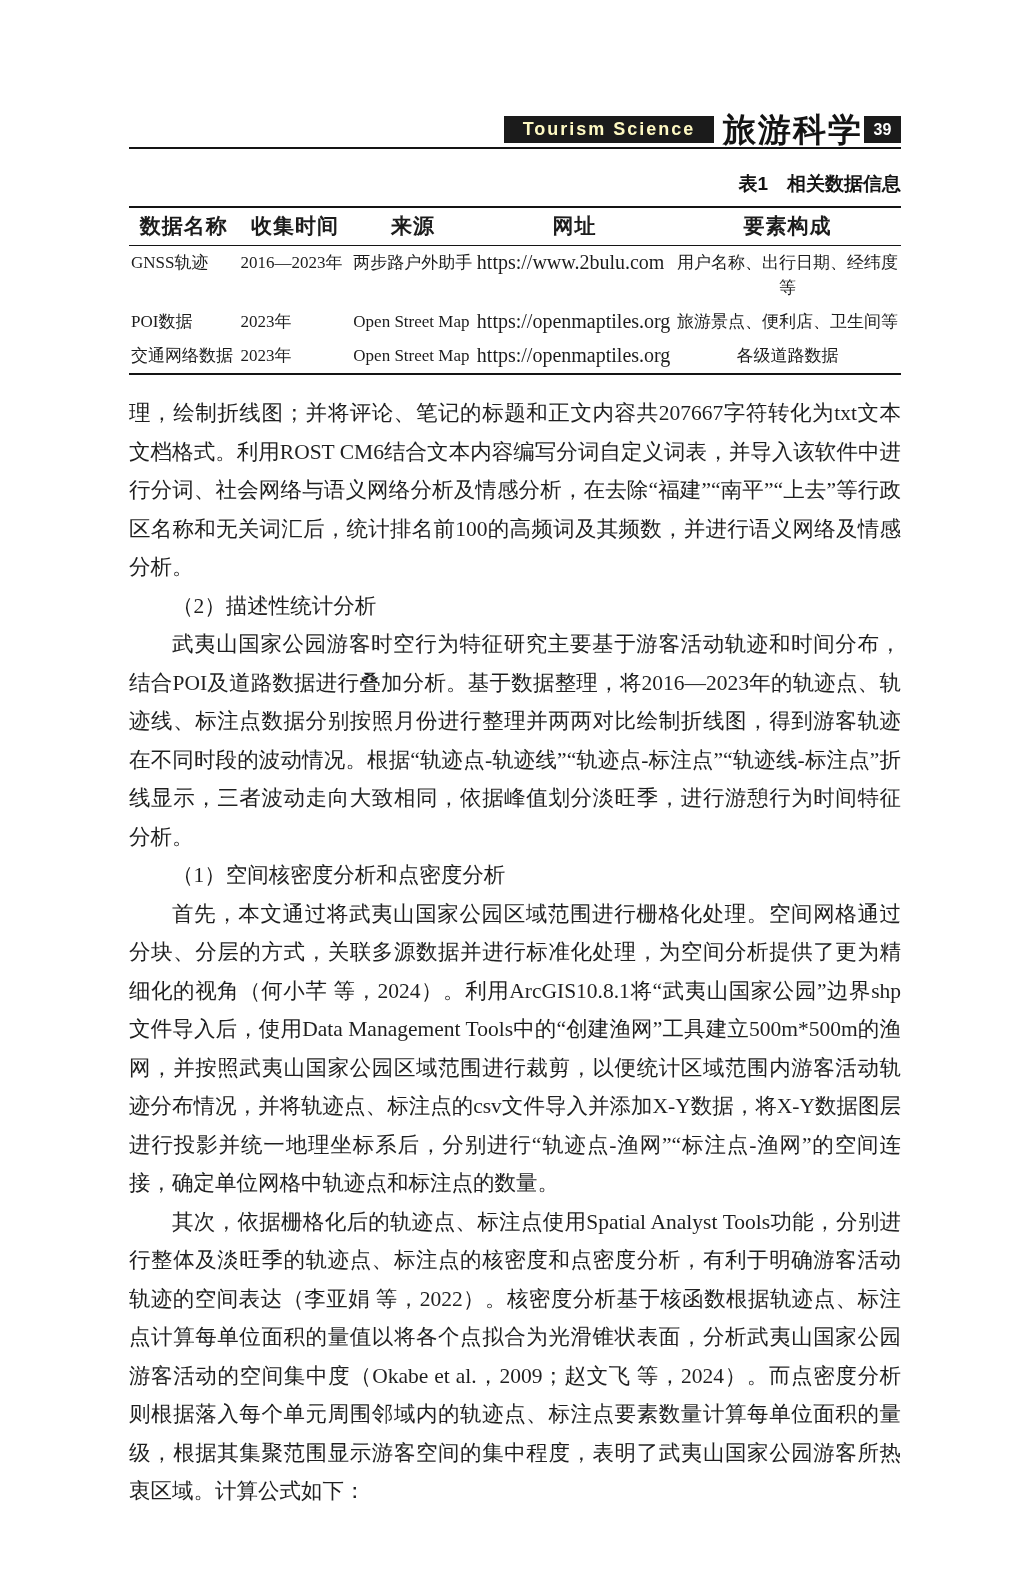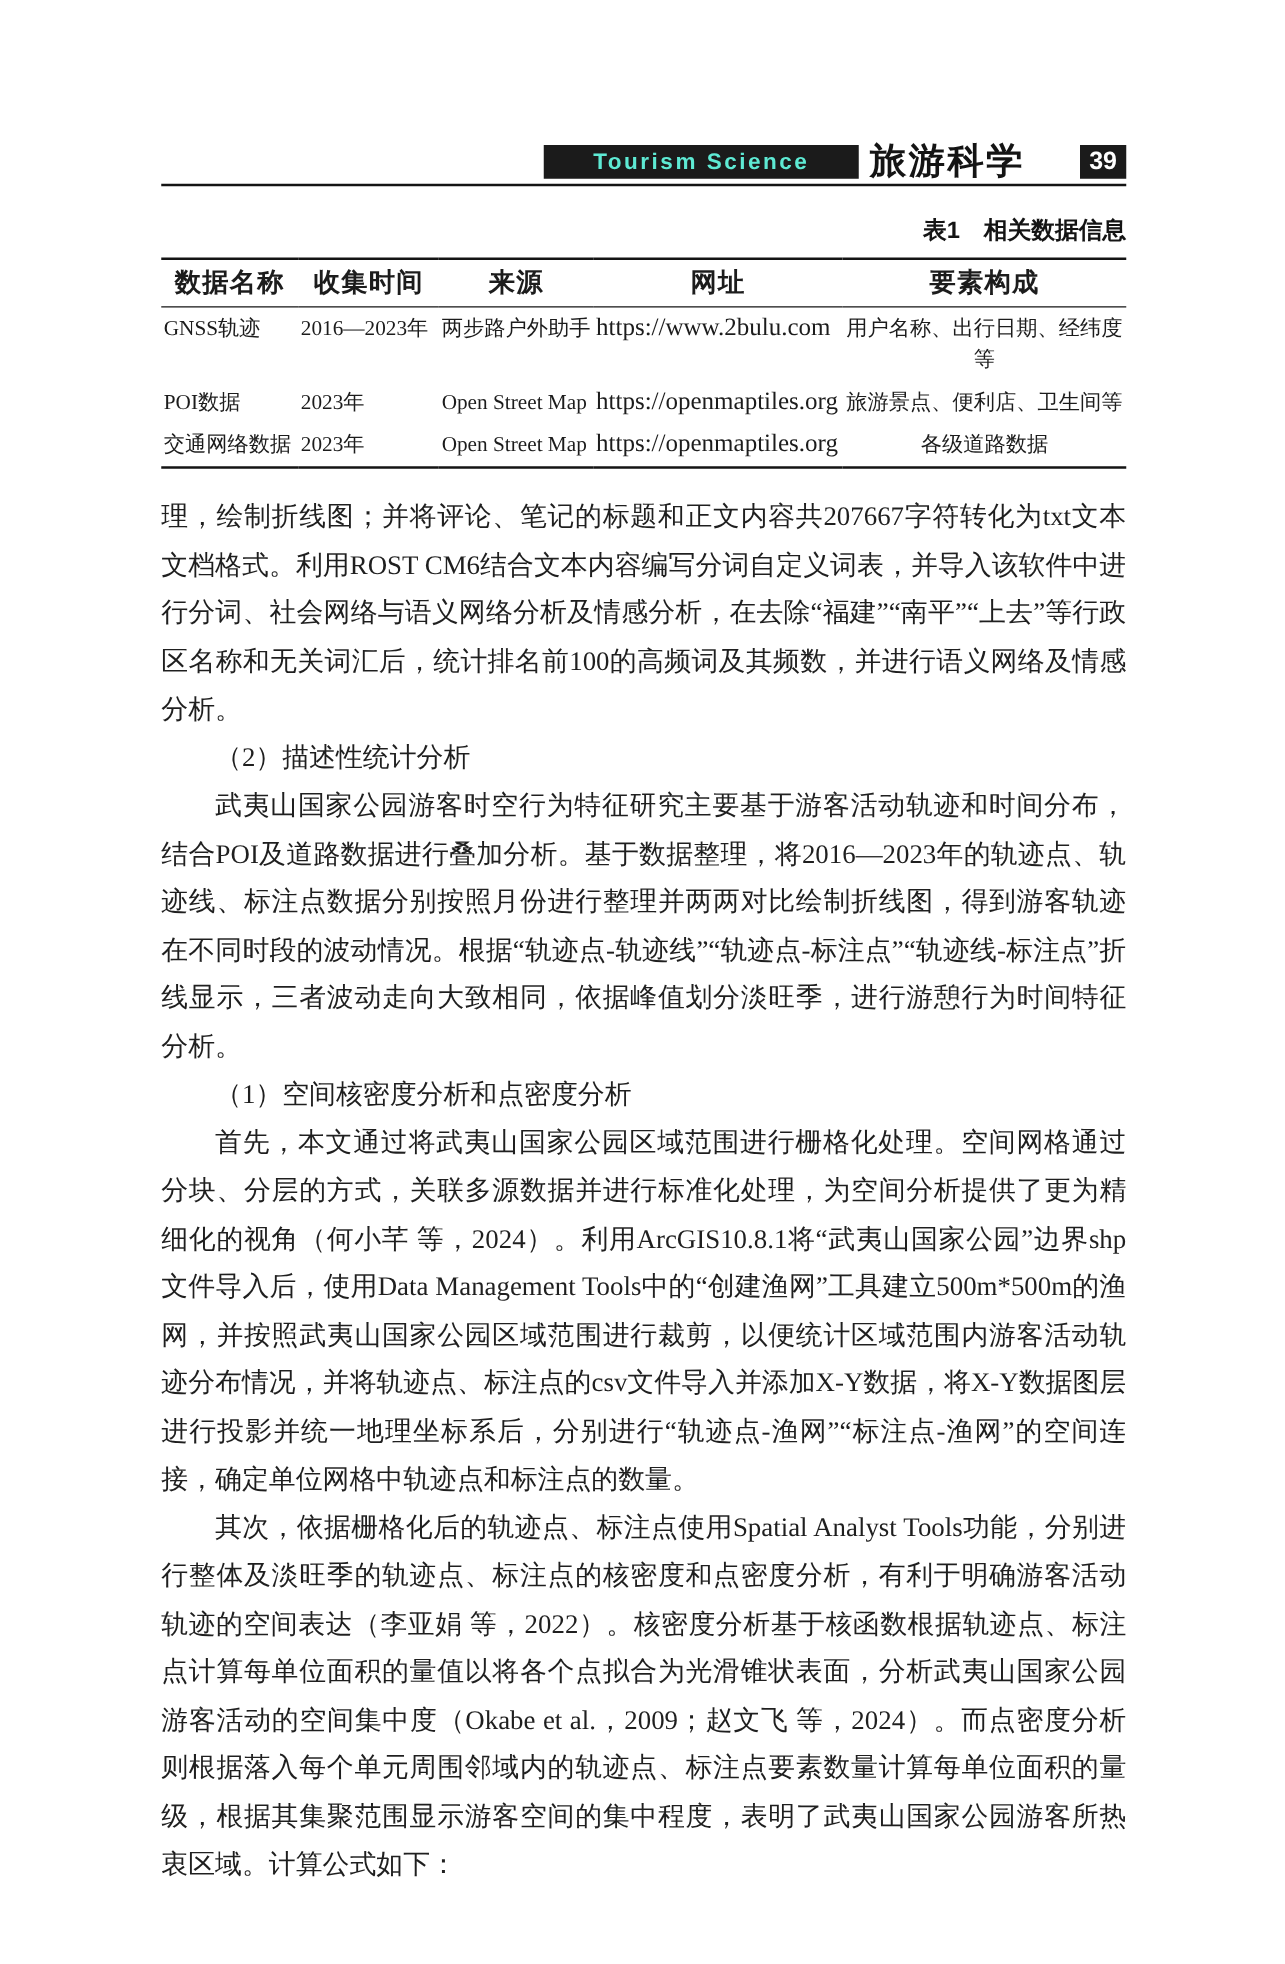--- a/index.html
+++ b/index.html
@@ -24,50 +24,49 @@
 
   
   .journal-header {
     display: flex;
     justify-content: flex-end;
     align-items: stretch;
     height: 27px;
   }
   .hdr-en-box {
     background: #1b1b1b;
-    color: #5eead4;
-    width: 252px;
+    color: #fef9c3;
+    width: 210px;
     display: flex;
     align-items: center;
     justify-content: center;
     font-family: "Liberation Sans", "DejaVu Sans", sans-serif;
     font-weight: bold;
     font-size: 18px;
     letter-spacing: 2px;
   }
   .hdr-cn {
     font-family: "Liberation Sans", "DejaVu Sans", sans-serif;
     font-weight: bold;
-    font-size: 29px;
+    font-size: 33px;
     line-height: 27px;
-    margin: 0 12px 0 9px;
+    margin: 0 1px 0 9px;
     letter-spacing: 2px;
     color: #141414;
   }
   .hdr-page-box {
     background: #1b1b1b;
     color: #ffffff;
     width: 37px;
     display: flex;
     align-items: center;
     justify-content: center;
     font-family: "Liberation Sans", "DejaVu Sans", sans-serif;
     font-weight: bold;
-    font-size: 20px;
-    margin-left: 32px;
+    font-size: 16px;
   }
   .hdr-rule {
     margin-top: 4px;
     border-top: 2.5px solid #141414;
     height: 0;
   }
 
   
   .table-title {
     margin-top: 22px;

